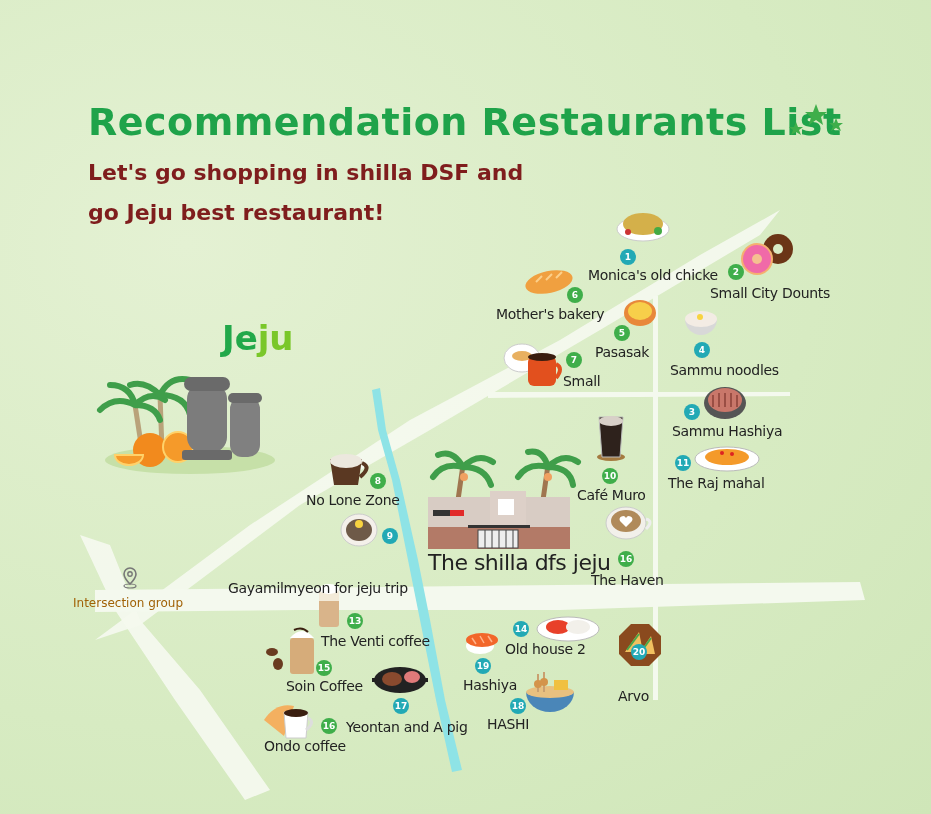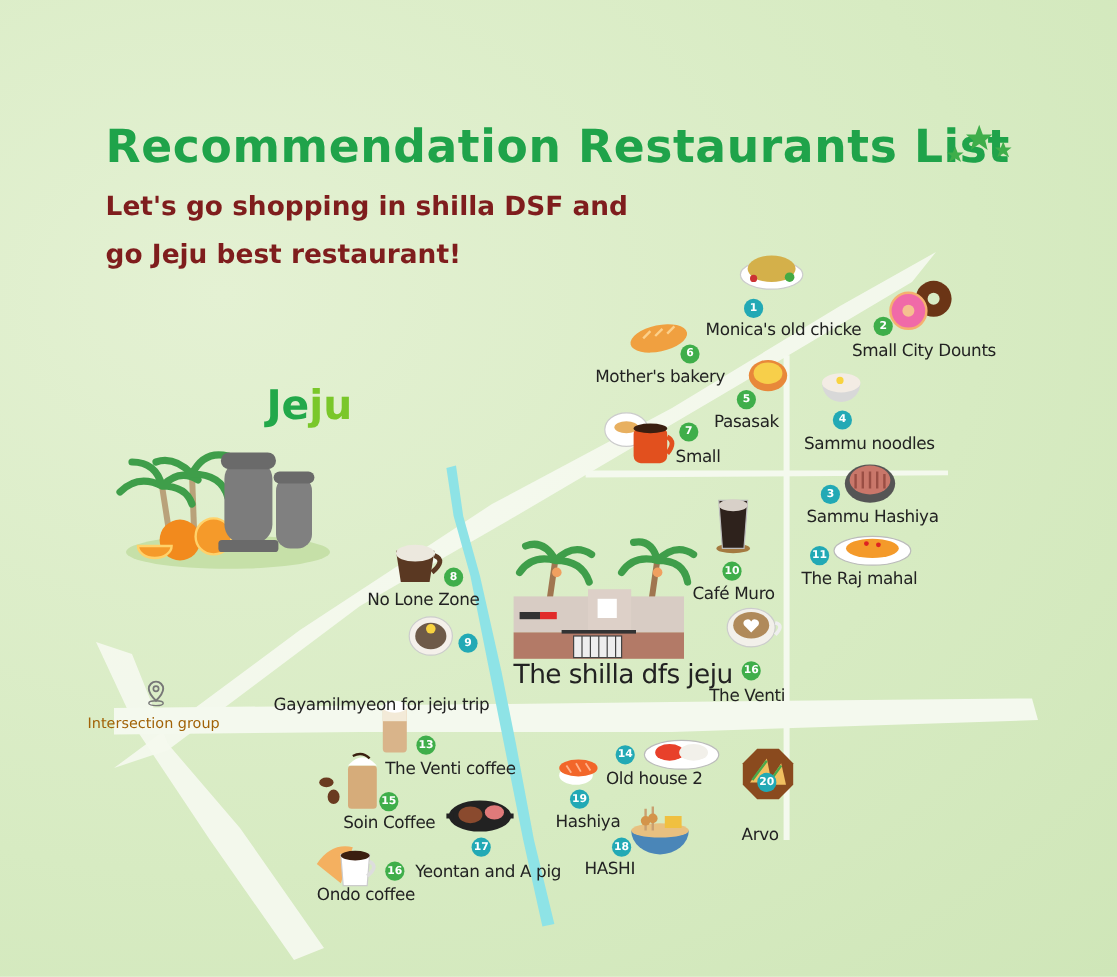--- a/index.html
+++ b/index.html
@@ -249,21 +249,21 @@
 <div class="abs label" style="left:710px;top:285px">Small City Dounts</div>
 <div class="abs label" style="left:672px;top:423px">Sammu Hashiya</div>
 <div class="abs label" style="left:670px;top:362px">Sammu noodles</div>
 <div class="abs label" style="left:595px;top:344px">Pasasak</div>
 <div class="abs label" style="left:496px;top:306px">Mother's bakery</div>
 <div class="abs label" style="left:563px;top:373px">Small</div>
 <div class="abs label" style="left:306px;top:492px">No Lone Zone</div>
 <div class="abs label" style="left:228px;top:580px">Gayamilmyeon for jeju trip</div>
 <div class="abs label" style="left:577px;top:487px">Café Muro</div>
 <div class="abs label" style="left:668px;top:475px">The Raj mahal</div>
-<div class="abs label" style="left:591px;top:572px">The Venti</div>
+<div class="abs label" style="left:591px;top:572px">The Haven</div>
 <div class="abs label" style="left:321px;top:633px">The Venti coffee</div>
 <div class="abs label" style="left:505px;top:641px">Old house 2</div>
 <div class="abs label" style="left:286px;top:678px">Soin Coffee</div>
 <div class="abs label" style="left:346px;top:719px">Yeontan and A pig</div>
 <div class="abs label" style="left:264px;top:738px">Ondo coffee</div>
 <div class="abs label" style="left:487px;top:716px">HASHI</div>
 <div class="abs label" style="left:463px;top:677px">Hashiya</div>
 <div class="abs label" style="left:618px;top:688px">Arvo</div>
 
 </body></html>

